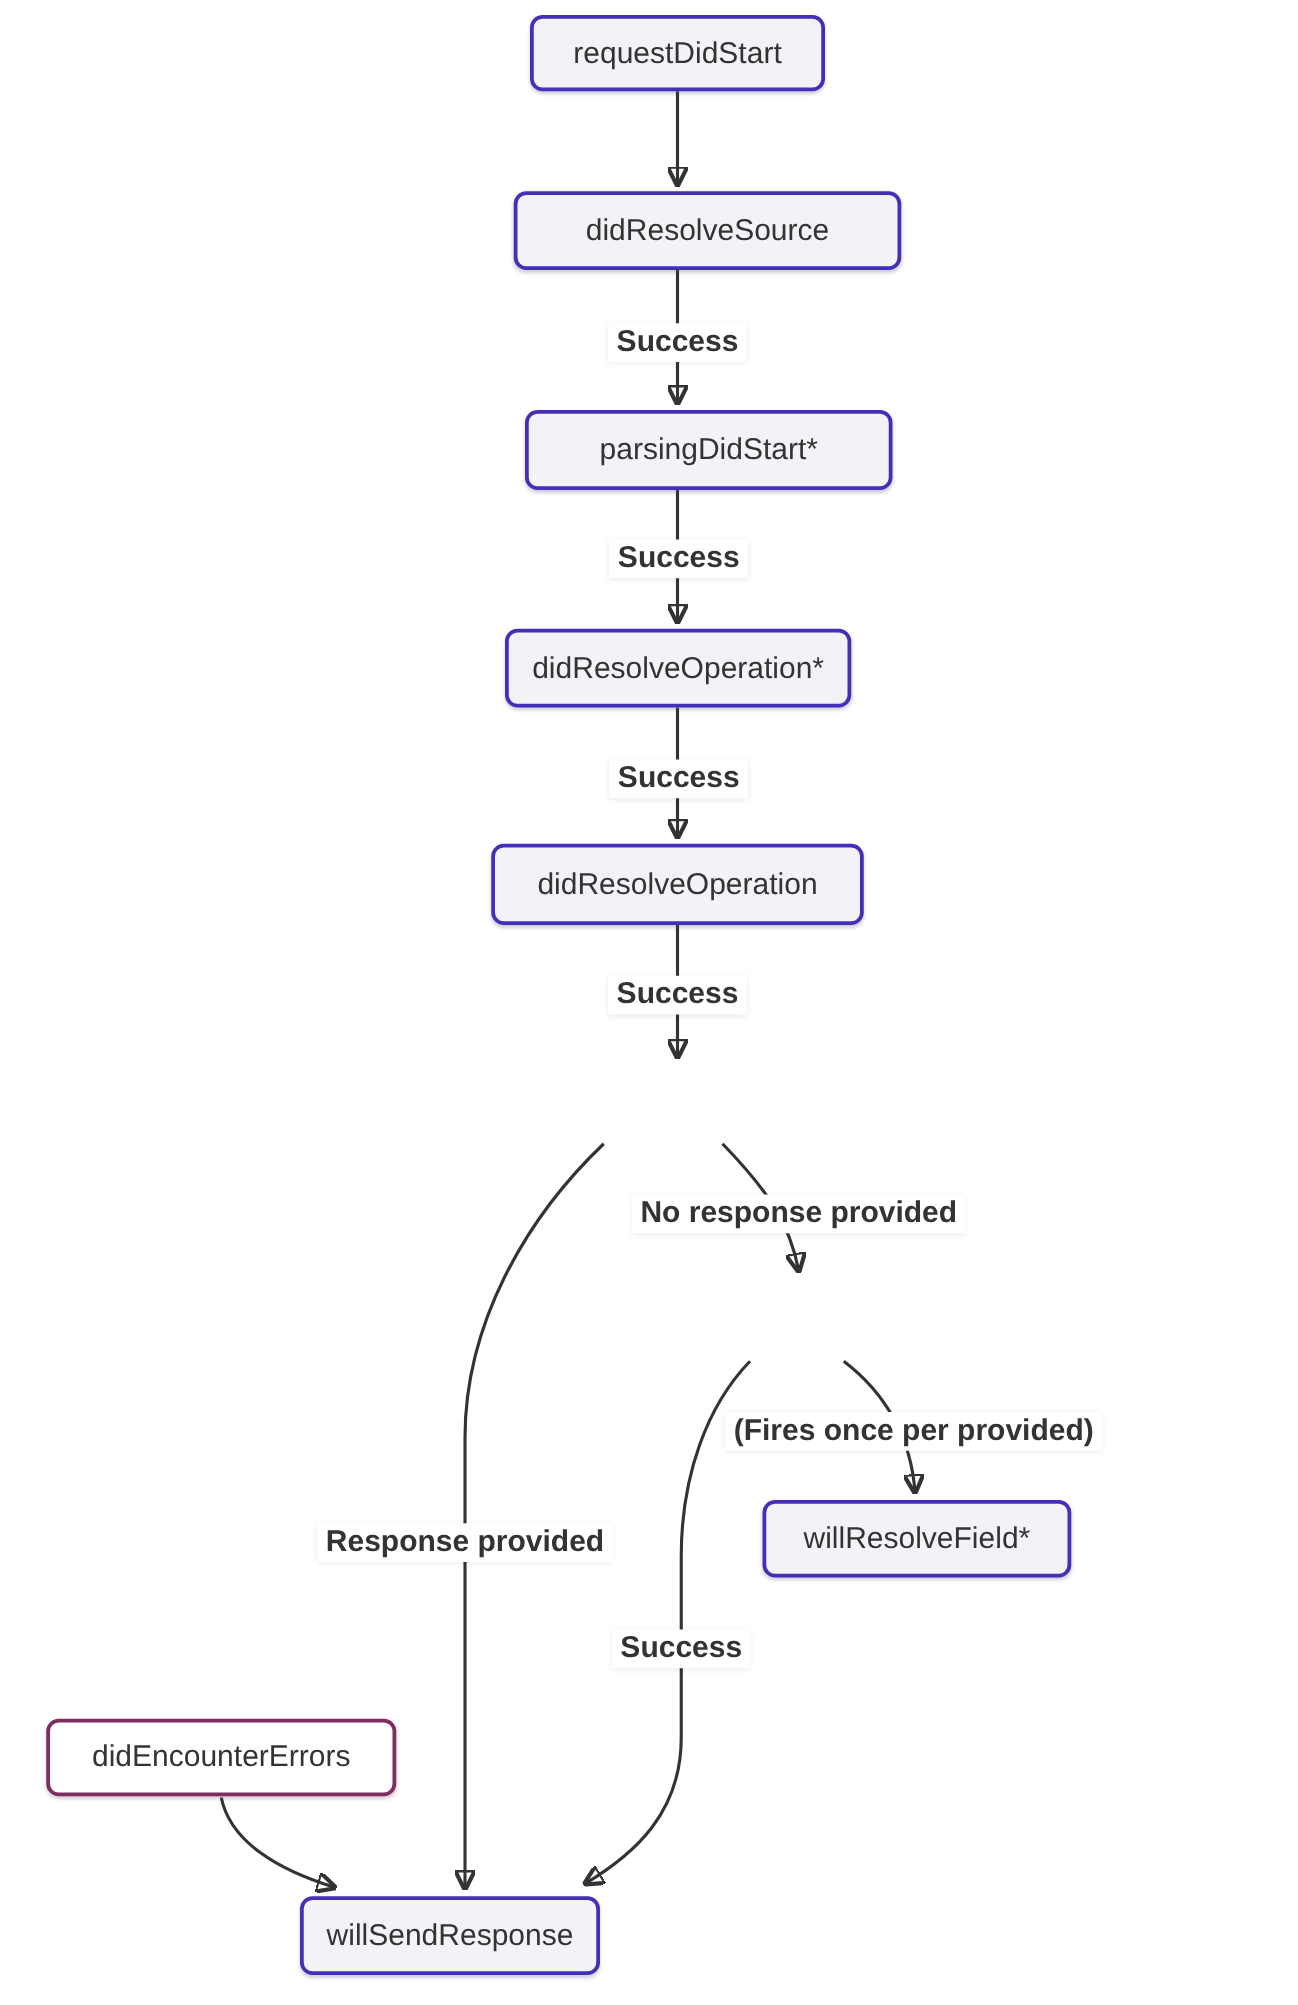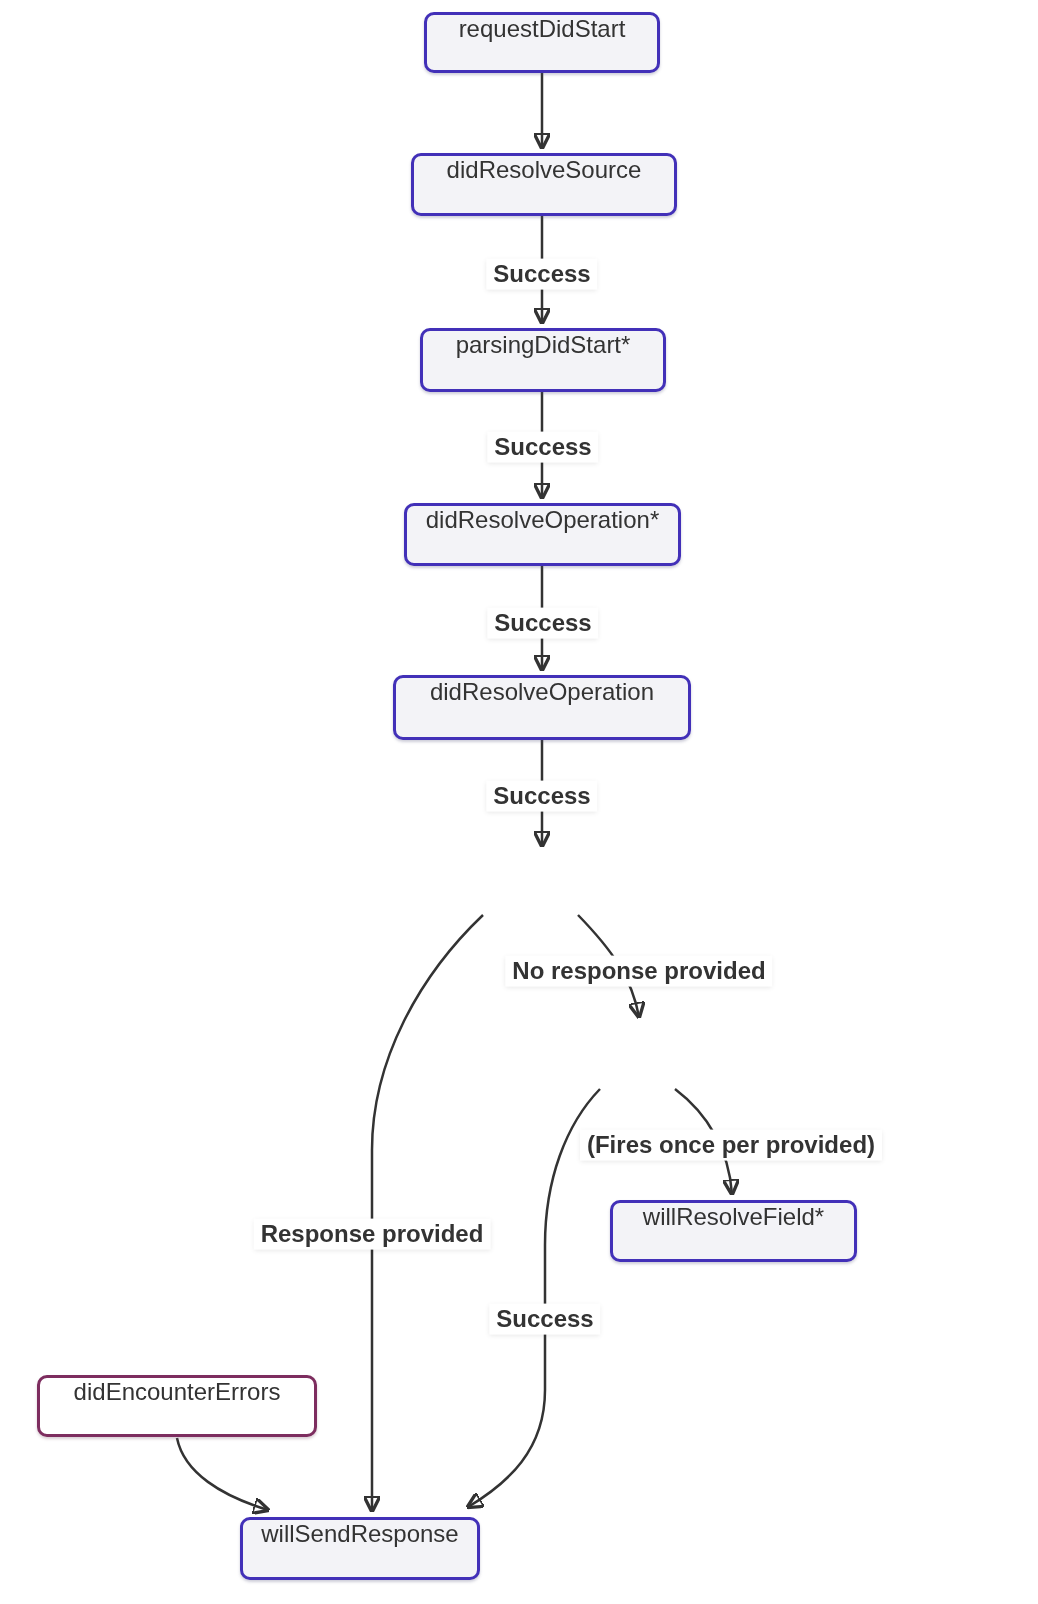--- a/index.html
+++ b/index.html
@@ -35,21 +35,21 @@
     stroke:var(--edge-color);
     stroke-width:2.5px;
   }
   .node{
     position:absolute;
     box-sizing:border-box;
     border:3px solid var(--node-border);
     background:var(--node-fill);
     border-radius:10px;
     display:flex;
-    align-items:flex-start;
+    align-items:center;
     justify-content:center;
     font-size:24px;
     color:var(--text-color);
     box-shadow:0 2px 3px rgba(80,80,120,0.28);
     white-space:nowrap;
   }
   .node.error{
     border-color:var(--error-node-border);
     background:var(--error-node-fill);
     box-shadow:0 2px 3px rgba(120,80,100,0.28);
@@ -87,25 +87,25 @@
     <path d="M578,915 C612,950 632,978 639,1017" marker-end="url(#arrow)"></path>
     <path d="M675,1089 C708,1114 729,1150 732,1194" marker-end="url(#arrow)"></path>
     <path d="M600,1089 C566,1124 545,1180 545,1245 L545,1390 C545,1450 508,1483 468,1507" marker-end="url(#arrow)"></path>
     <path d="M177,1438 C184,1473 222,1496 268,1510" marker-end="url(#arrow)"></path>
   </svg>
 
   <div class="node" style="left:424px;top:12px;width:236px;height:61px">
     <span>requestDidStart</span>
   </div>
 
-  <div class="node" style="left:411px;top:153px;width:266px;height:63px">
+  <div class="node" style="left:411px;top:153px;width:310px;height:63px">
     <span>didResolveSource</span>
   </div>
 
-  <div class="node" style="left:420px;top:328px;width:246px;height:64px">
+  <div class="node" style="left:420px;top:328px;width:294px;height:64px">
     <span>parsingDidStart*</span>
   </div>
 
   <div class="node" style="left:404px;top:503px;width:277px;height:63px">
     <span>didResolveOperation*</span>
   </div>
 
   <div class="node" style="left:393px;top:675px;width:298px;height:65px">
     <span>didResolveOperation</span>
   </div>

